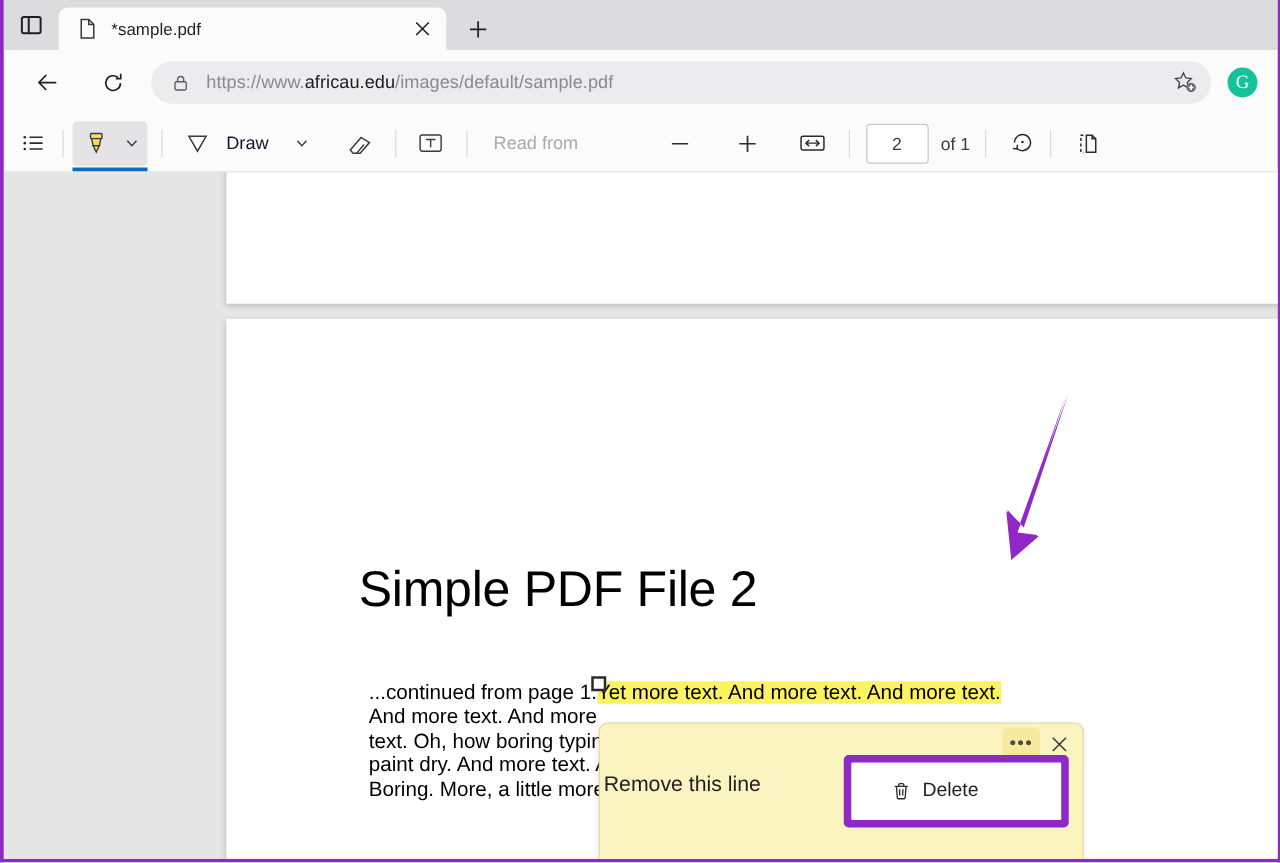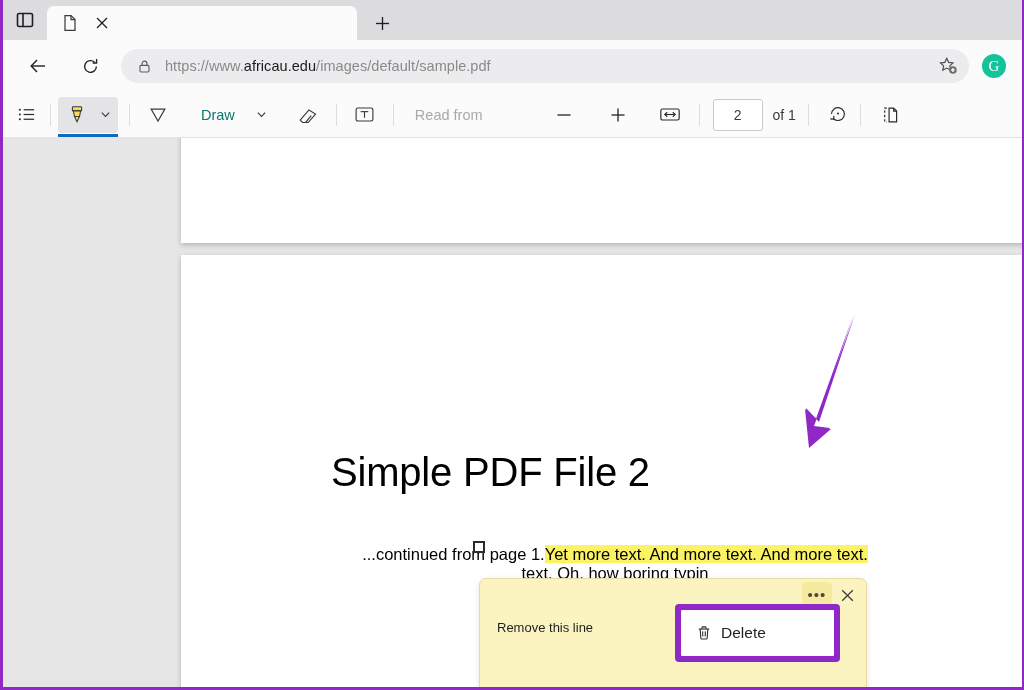--- a/index.html
+++ b/index.html
@@ -135,22 +135,22 @@
     display: flex; align-items: center;
     background: #e4e4e6;
     border-radius: 4px;
     padding: 0 2px;
   }
   .tb-group-active::after {
     content: ""; position: absolute; left: 0; right: 0; bottom: -4px;
     height: 2.5px; background: #0f6cbd;
   }
   .tb-label {
-    font-size: 14.5px; color: #0f766e;
-    padding: 0 6px; white-space: nowrap; margin-left: 20px;
+    font-size: 14.5px; color: #0f172a;
+    padding: 0 6px; white-space: nowrap;
   }
   .tb-label.dim { color: #a9a9a9; }
   .chev { width: 22px; display: flex; align-items: center; justify-content: center; cursor:pointer;}
   .page-input {
     width: 50px; height: 32px;
     border: 1px solid #c9c9c9; border-radius: 3px;
     background: #fff;
     display: flex; align-items: center; justify-content: center;
     font-size: 14px; color: #3b3b3b;
     margin: 0 6px;
@@ -172,27 +172,26 @@
   }
   #page1 { left: 178px; top: -110px; width: 845px; height: 215px; }
   #page2 { left: 178px; top: 117px; width: 845px; height: 520px; }
 
   .pdf-title {
     position: absolute; left: 106px; top: 195px;
     font-family: "Liberation Sans", sans-serif;
     font-size: 40px; font-weight: 400; color: #000;
     letter-spacing: -0.2px;
     white-space: nowrap;
-    margin-left: 44px;
   }
   .pdf-body {
     position: absolute; left: 114px; top: 290px;
     width: 640px;
     font-family: "Liberation Sans", sans-serif;
-    font-size: 16.5px; line-height: 19.4px; color: #000; text-align: center;
+    font-size: 16.5px; line-height: 19.4px; color: #000;
   }
   .pdf-body .ln { white-space: nowrap; }
   .hl { background: #fbf264; }
 
   .note-anchor {
     position: absolute;
     left: 470px; top: 403px;
     width: 12px; height: 12px;
     background: #ffffff;
     border: 2px solid #2b2b2b;
@@ -222,42 +221,42 @@
     font-size: 15px; color: #4a4a4a;
     letter-spacing: 1px;
     line-height: 8px;
   }
   .sticky-close {
     width: 30px; height: 26px;
     display: flex; align-items: center; justify-content: center;
     border-radius: 4px; cursor: pointer;
   }
   .sticky-text {
-    position: absolute; left: 17px; top: 38px;
+    position: absolute; left: 3px; top: 38px;
     width: 200px;
-    font-size: 13px; color: #1f1f1f;
+    font-size: 17px; color: #1f1f1f;
     line-height: 21px;
   }
 
   
   .ctxmenu-wrap {
     position: absolute;
     left: 672px; top: 466px;
     z-index: 20;
   }
   .ctx-highlight {
     border: 6px solid #9028c8;
     border-radius: 4px;
     background: #9028c8;
     padding: 0;
   }
   .ctxmenu {
     background: #ffffff;
-    width: 153px;
-    padding: 7px 0;
+    width: 168px;
+    padding: 7px 17px;
     border-radius: 1px;
   }
   .ctx-item {
     display: flex; align-items: center;
     height: 32px;
     padding: 0 14px;
     cursor: pointer;
   }
   .ctx-ico { width: 26px; flex: 0 0 26px; display: flex; align-items: center; }
   .ctx-lbl { font-size: 15.5px; color: #1f1f1f; }
@@ -290,20 +289,21 @@
       </svg>
     </div>
 
     <div class="tab">
       <span class="tab-favicon">
         <svg width="18" height="18" viewBox="0 0 18 18" fill="none" stroke="#3b3b3b" stroke-width="1.25">
           <path d="M4 1.6h6l4 4v10.8H4z"></path>
           <path d="M10 1.6v4h4"></path>
         </svg>
       </span>
+      <span class="tab-title">*sample.pdf</span>
       <span class="tab-close">
         <svg width="12" height="12" viewBox="0 0 12 12" stroke="#1f1f1f" stroke-width="1.3">
           <line x1="1" y1="1" x2="11" y2="11"></line>
             <line x1="11" y1="1" x2="1" y2="11"></line>
         </svg>
       </span>
     </div>
 
     <div class="newtab-btn">
       <svg width="15" height="15" viewBox="0 0 15 15" stroke="#1f1f1f" stroke-width="1.35">
@@ -465,20 +465,21 @@
     <div class="gutter-left"></div>
 
     <div class="page" id="page1"></div>
 
     <div class="page" id="page2">
 
       <div class="pdf-title">Simple PDF File 2</div>
 
       <div class="pdf-body">
         <div class="ln"><span>...continued from page 1.</span><span class="hl">Yet more text. And more text. And more text.</span></div>
+        <div class="ln">And more text. And more</div>
         <div class="ln">text. Oh, how boring typin</div>
         <div class="ln">paint dry. And more text. A</div>
         <div class="ln">Boring.  More, a little more</div>
       </div>
     </div>
 
     <div class="note-anchor"></div>
 
     <div class="sticky">
       <div class="sticky-head">

